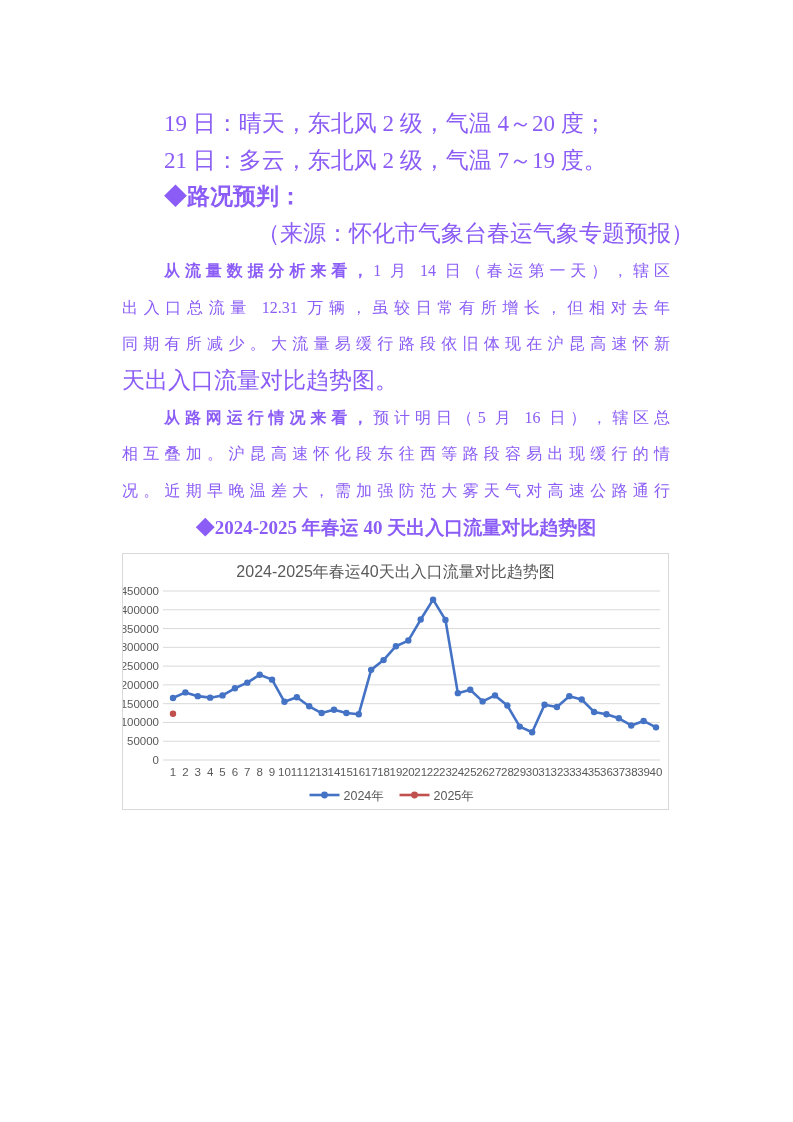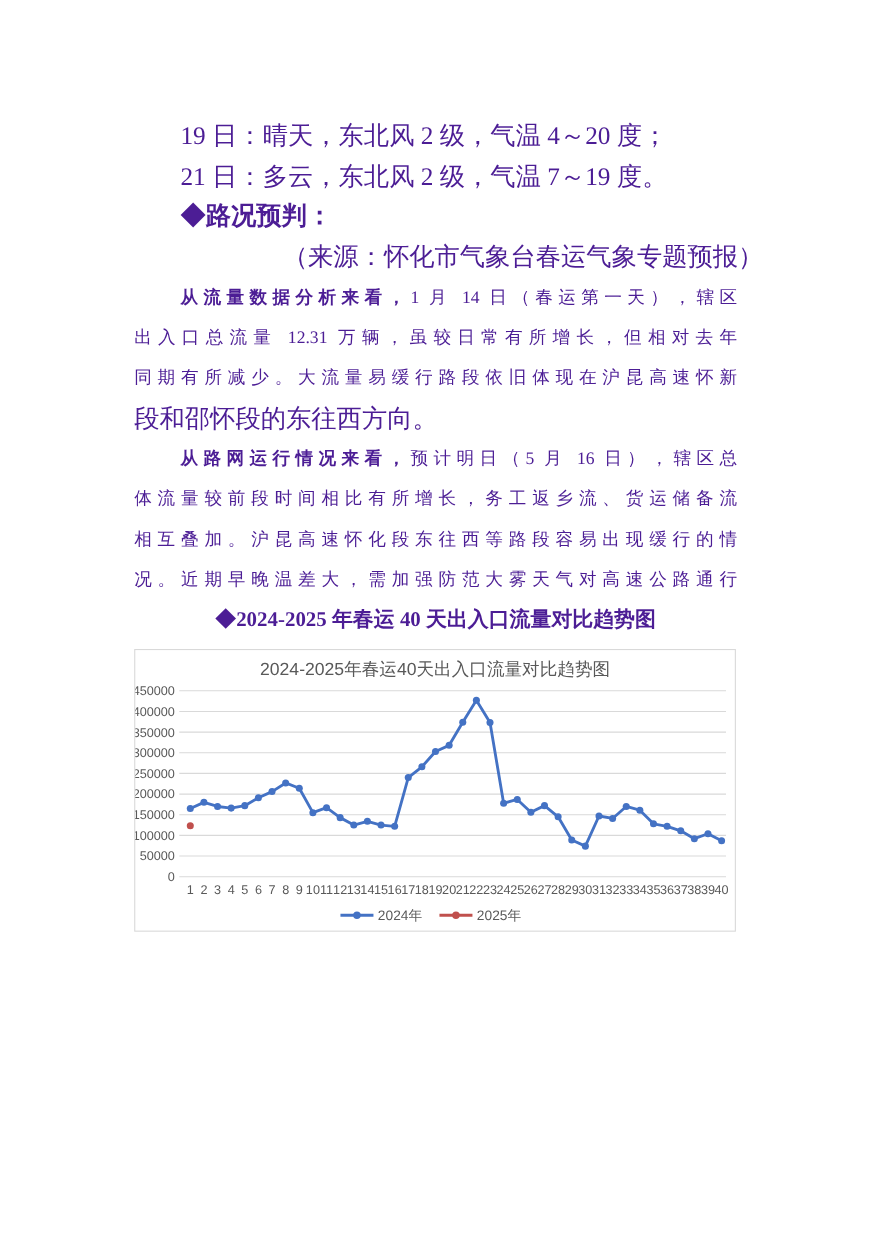--- a/index.html
+++ b/index.html
@@ -1,21 +1,21 @@
 <!DOCTYPE html>
 <html><head>
 <meta charset="utf-8">
 <style>
   html,body{margin:0;padding:0;background:#ffffff;}
   #page{
     position:relative;
     width:793px;height:1122px;
     background:#ffffff;
     font-family:"Liberation Serif", serif;
-    color:#4c1d95;
+    color:#8b5cf6;
     overflow:hidden;
   }
   #content{
     position:absolute;
     left:122px;top:106px;
     width:548px;
   }
   .line{
     font-size:23px;
     line-height:36.7px;
@@ -58,26 +58,25 @@
     <div class="line indent">19 日：晴天，东北风 2 级，气温 4～20 度；</div>
     <div class="line indent">21 日：多云，东北风 2 级，气温 7～19 度。</div>
     <div class="line indent bold">◆路况预判：</div>
 
     <div class="line source">（来源：怀化市气象台春运气象专题预报）</div>
 
     <div>
       <div class="wrapline indent"><span class="bold">从流量数据分析来看，</span><span>1 月 14 日（春运第一天），辖区</span></div>
       <div class="wrapline">出入口总流量 12.31 万辆，虽较日常有所增长，但相对去年</div>
       <div class="wrapline">同期有所减少。大流量易缓行路段依旧体现在沪昆高速怀新</div>
-      <div class="lastline">段和邵怀段的东往西方向。</div>
+      <div class="lastline">天出入口流量对比趋势图。</div>
     </div>
 
     <div>
       <div class="wrapline indent"><span class="bold">从路网运行情况来看，</span><span>预计明日（5 月 16 日），辖区总</span></div>
-      <div class="wrapline">体流量较前段时间相比有所增长，务工返乡流、货运储备流</div>
       <div class="wrapline">相互叠加。沪昆高速怀化段东往西等路段容易出现缓行的情</div>
       <div class="wrapline">况。近期早晚温差大，需加强防范大雾天气对高速公路通行</div>
     </div>
 
     <div class="chart-heading">◆2024-2025 年春运 40 天出入口流量对比趋势图</div>
 
     <div id="chart-box">
         <svg width="545" height="255" viewBox="0 0 545 255">
           <text x="272.5" y="23" text-anchor="middle" font-size="16" fill="#595959" font-family="&quot;Liberation Sans&quot;, sans-serif">2024-2025年春运40天出入口流量对比趋势图</text>
           <g>

